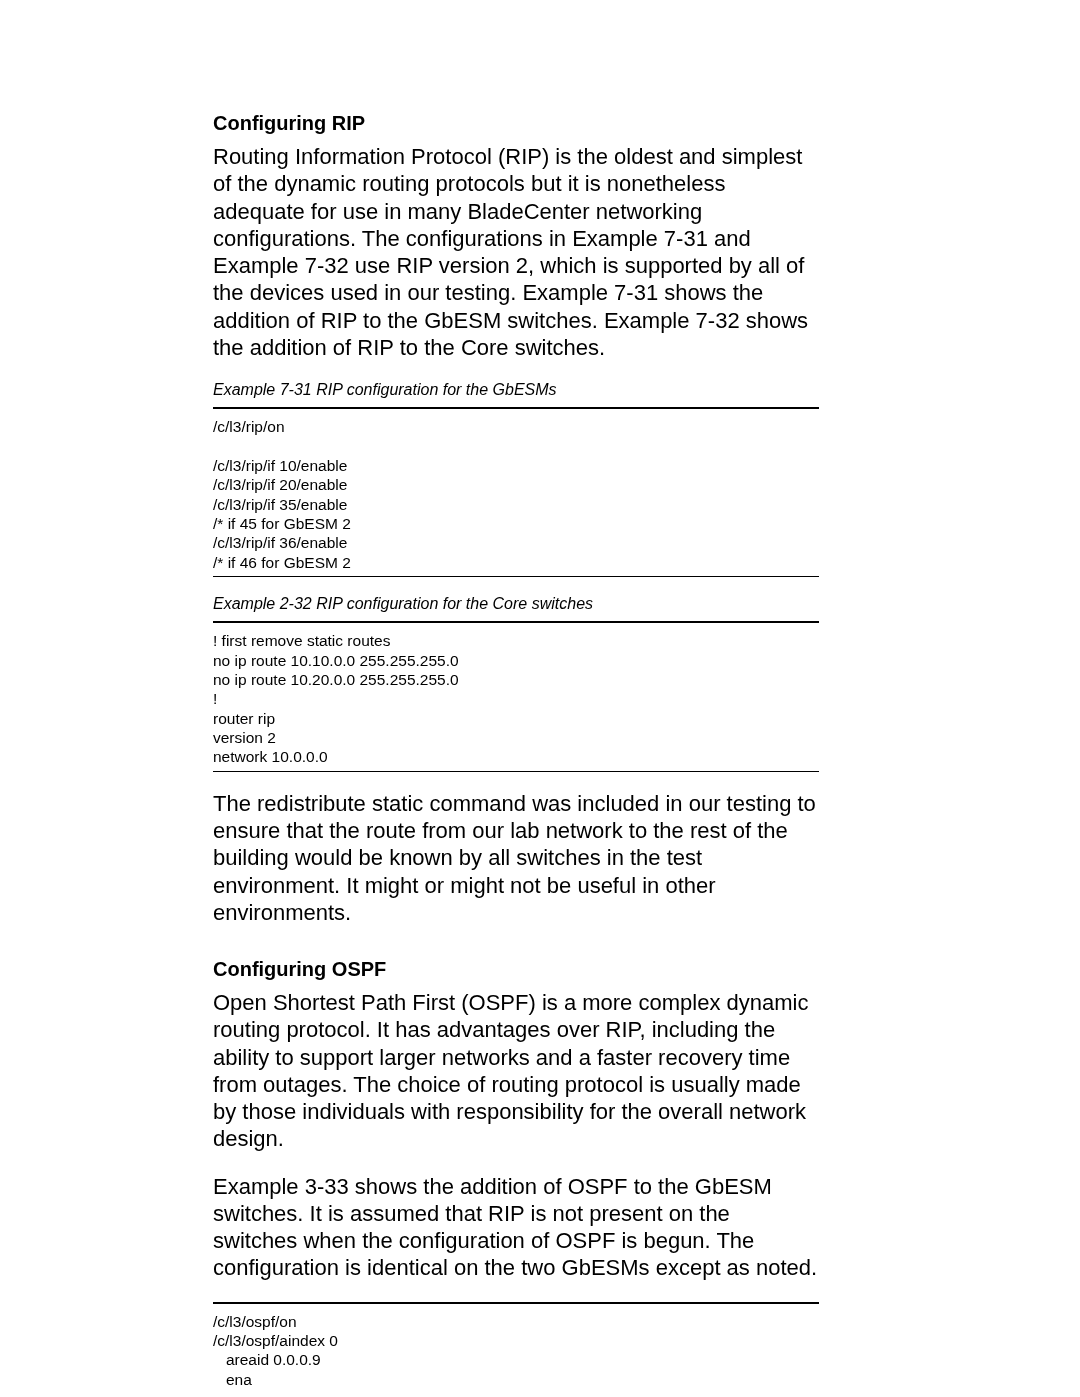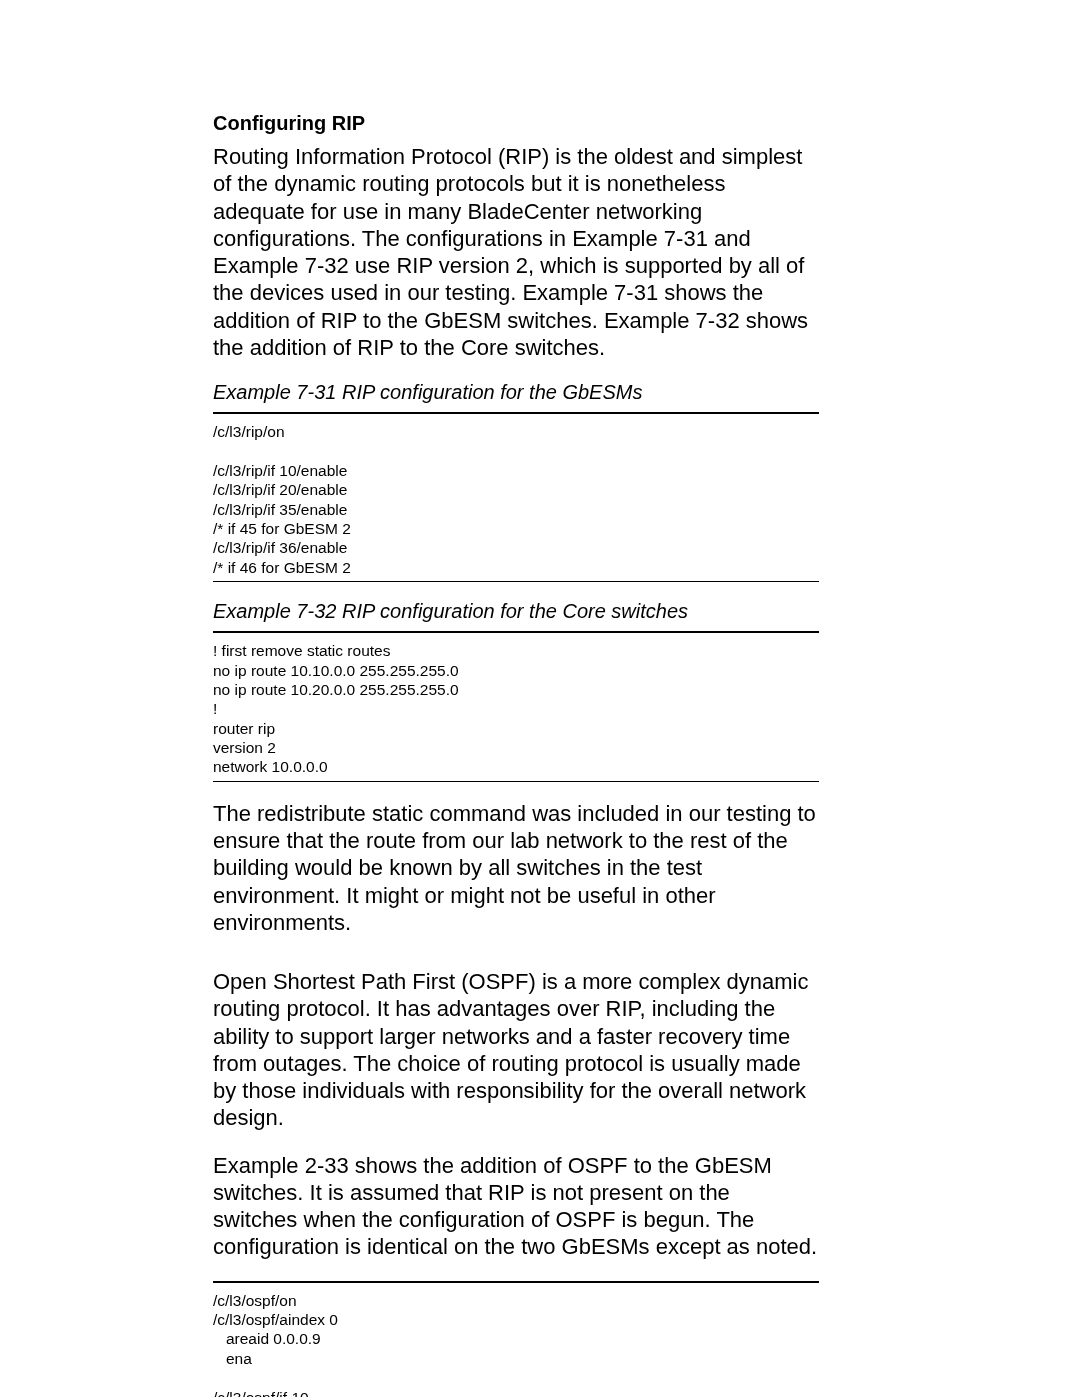--- a/index.html
+++ b/index.html
@@ -24,21 +24,21 @@
       font-size: 20px;
       margin-bottom: 8px;
     }
     .body-para {
       font-size: 22px;
       line-height: 1.24;
       margin-bottom: 20px;
     }
     .example-caption {
       font-style: italic;
-      font-size: 20px;
+      font-size: 16px;
       margin-bottom: 4px;
       padding-bottom: 4px;
     }
     .rule-thick {
       border: none;
       border-top: 2px solid #000000;
       margin: 0 0 8px 0;
     }
     .rule-thin {
       border: none;
@@ -90,40 +90,41 @@
   <div class="code-block">/c/l3/rip/on
 
 /c/l3/rip/if 10/enable
 /c/l3/rip/if 20/enable
 /c/l3/rip/if 35/enable
 /* if 45 for GbESM 2
 /c/l3/rip/if 36/enable
 /* if 46 for GbESM 2</div>
   <hr class="rule-thin">
 
-  <div class="example-caption">Example 7-32   RIP configuration for the Core switches</div>
+  <div class="example-caption">Example 2-32   RIP configuration for the Core switches</div>
   <hr class="rule-thick">
   <div class="code-block">! first remove static routes
 no ip route 10.10.0.0 255.255.255.0
 no ip route 10.20.0.0 255.255.255.0
 !
 router rip
 version 2
 network 10.0.0.0</div>
   <hr class="rule-thin">
 
   <p class="body-para">The redistribute static command was included in our testing to ensure that the route from our lab network to the rest of the building would be known by all switches in the test environment. It might or might not be useful in other environments.</p>
 
   <div class="section-gap"></div>
 
+  <h3 class="subhead">Configuring OSPF</h3>
 
   <p class="body-para">Open Shortest Path First (OSPF) is a more complex dynamic routing protocol. It has advantages over RIP, including the ability to support larger networks and a faster recovery time from outages. The choice of routing protocol is usually made by those individuals with responsibility for the overall network design.</p>
 
 
-  <p class="body-para">Example 2-33 shows the addition of OSPF to the GbESM switches. It is assumed that RIP is not present on the switches when the configuration of OSPF is begun. The configuration is identical on the two GbESMs except as noted.</p>
+  <p class="body-para">Example 3-33 shows the addition of OSPF to the GbESM switches. It is assumed that RIP is not present on the switches when the configuration of OSPF is begun. The configuration is identical on the two GbESMs except as noted.</p>
 
   <hr class="rule-thick">
   <div class="code-block">/c/l3/ospf/on
 /c/l3/ospf/aindex 0
    areaid 0.0.0.9
    ena
 
 /c/l3/ospf/if 10
    aindex 0
    ena

